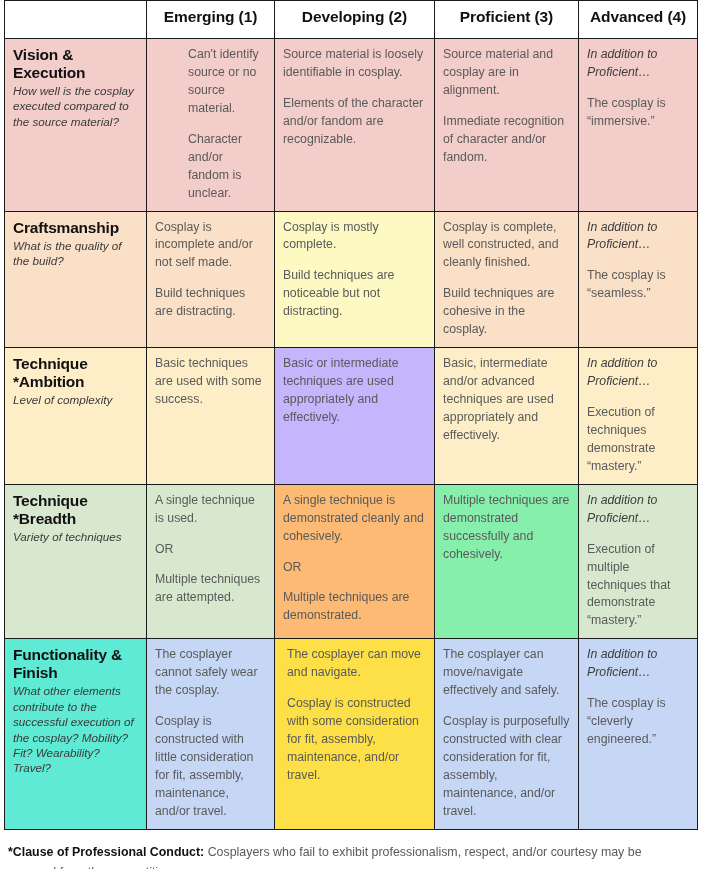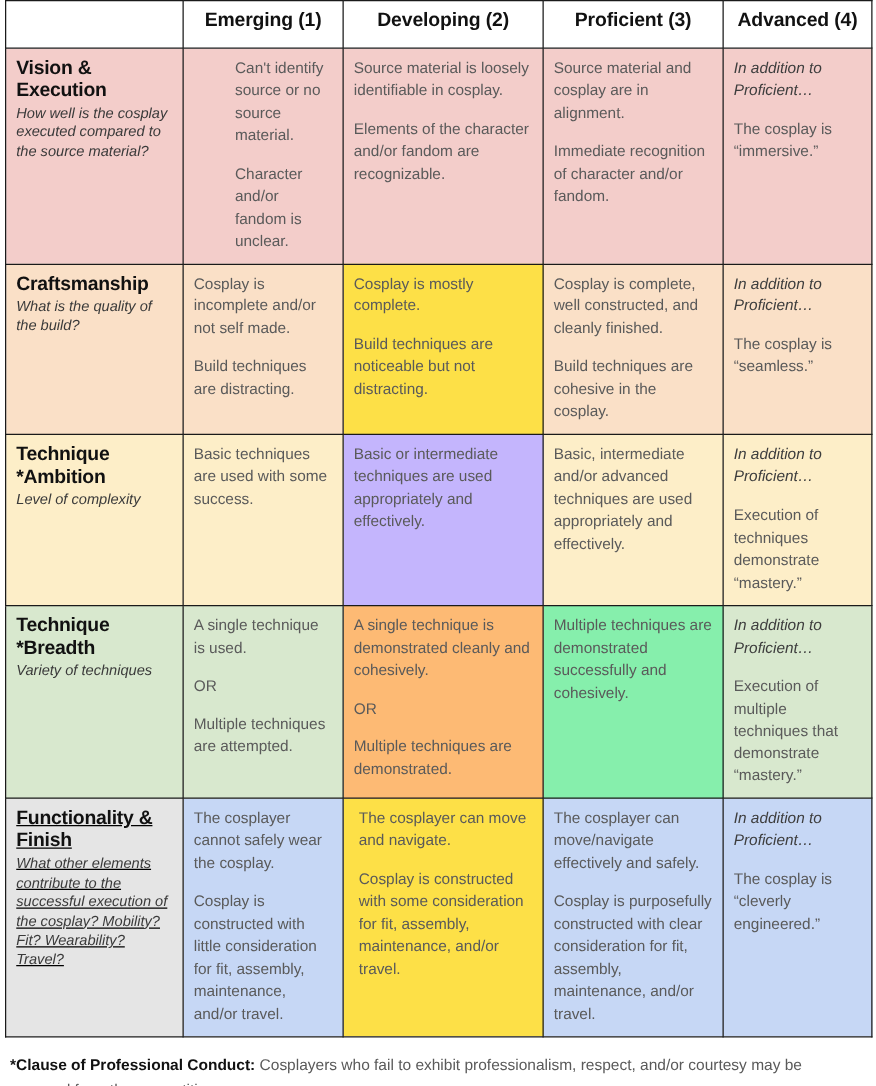--- a/index.html
+++ b/index.html
@@ -148,21 +148,21 @@
         </tr>
         <tr>
           <td class="crit" style="background: rgb(250, 224, 199);">
             <div class="crit-title">Craftsmanship</div>
             <div class="crit-sub">What is the quality of the build?</div>
           </td>
           <td class="desc" style="background: rgb(250, 224, 199);">
             <p>Cosplay is incomplete and/or not self made.</p>
             <p>Build techniques are distracting.</p>
           </td>
-          <td class="desc" style="background: #fde047;">
+          <td class="desc" style="background: #fef9c3;">
             <p>Cosplay is mostly complete.</p>
             <p>Build techniques are noticeable but not distracting.</p>
           </td>
           <td class="desc" style="background: rgb(250, 224, 199);">
             <p>Cosplay is complete, well constructed, and cleanly finished.</p>
             <p>Build techniques are cohesive in the cosplay.</p>
           </td>
           <td class="desc" style="background: rgb(250, 224, 199);">
             <p class="lead-italic">In addition to Proficient…</p>
             <p>The cosplay is “seamless.”</p>
@@ -210,21 +210,21 @@
           </td>
           <td class="desc" style="background: #86efac;">
             <p>Multiple techniques are demonstrated successfully and cohesively.</p>
           </td>
           <td class="desc" style="background: rgb(216, 232, 206);">
             <p class="lead-italic">In addition to Proficient…</p>
             <p>Execution of multiple techniques that demonstrate “mastery.”</p>
           </td>
         </tr>
         <tr>
-          <td class="crit" style="background: #e5e5e5; text-decoration: underline;">
+          <td class="crit" style="background: #5eead4;">
             <div class="crit-title">Functionality &amp; Finish</div>
             <div class="crit-sub">What other elements contribute to the successful execution of the cosplay? Mobility? Fit? Wearability? Travel?</div>
           </td>
           <td class="desc" style="background: rgb(198, 215, 245);">
             <p>The cosplayer cannot safely wear the cosplay.</p>
             <p>Cosplay is constructed with little consideration for fit, assembly, maintenance, and/or travel.</p>
           </td>
           <td class="desc" style="background: #fde047; padding-left: 12px;">
             <p>The cosplayer can move and navigate.</p>
             <p>Cosplay is constructed with some consideration for fit, assembly, maintenance, and/or travel.</p>

